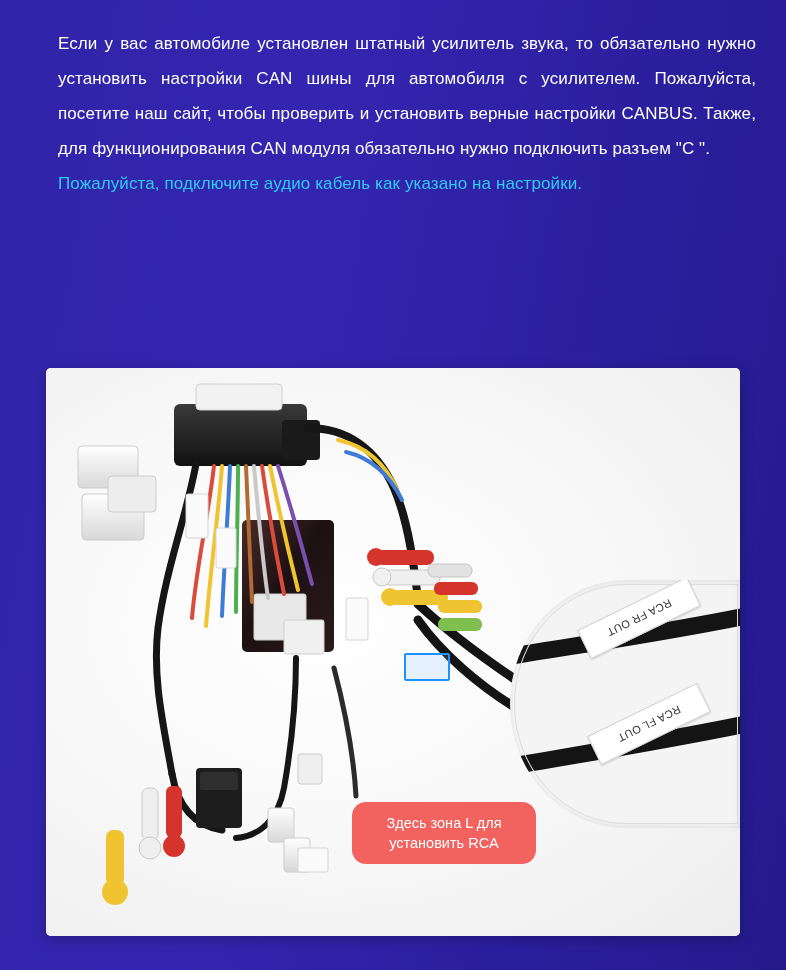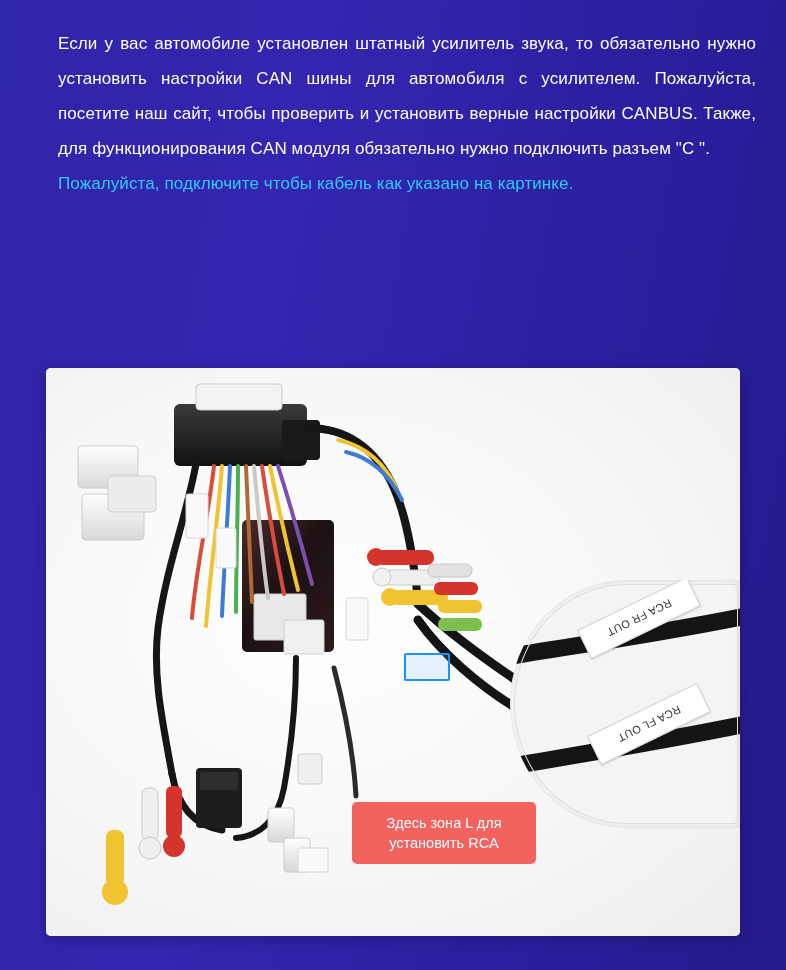--- a/index.html
+++ b/index.html
@@ -59,21 +59,21 @@
   
   .art { position: absolute; inset: 0; }
 
   .callout {
     position: absolute;
     left: 306px;
     top: 434px;
     width: 184px;
     height: 62px;
     background: #f26360;
-    border-radius: 5px;
+    border-radius: 14px;
     color: #ffffff;
     font-size: 14.5px;
     line-height: 20px;
     text-align: center;
     display: flex;
     align-items: center;
     justify-content: center;
     padding: 0 6px;
     box-sizing: border-box;
     font-family: "Liberation Sans", sans-serif;
@@ -134,21 +134,21 @@
     background: rgba(120,190,255,0.18);
   }
 </style>
 </head>
 <body>
 
 <div class="page">
 
   <div class="text-block">
     <p class="para white">Если у вас автомобиле установлен штатный усилитель звука, то обязательно нужно установить настройки CAN шины для автомобиля с усилителем. Пожалуйста, посетите наш сайт, чтобы проверить и установить верные настройки CANBUS. Также, для функционирования CAN модуля обязательно нужно подключить разъем "C ".</p>
-    <p class="para cyan">Пожалуйста, подключите чтобы кабель как указано на картинке.</p>
+    <p class="para cyan">Пожалуйста, подключите аудио кабель как указано на настройки.</p>
   </div>
 
   <div class="photo-card">
     <div class="photo-inner"></div>
 
     <svg class="art" viewBox="0 0 694 568" preserveAspectRatio="none">
       <defs>
         <linearGradient id="blk" x1="0" y1="0" x2="0" y2="1">
           <stop offset="0" stop-color="#3a3a3a"></stop>
           <stop offset="1" stop-color="#111111"></stop>

